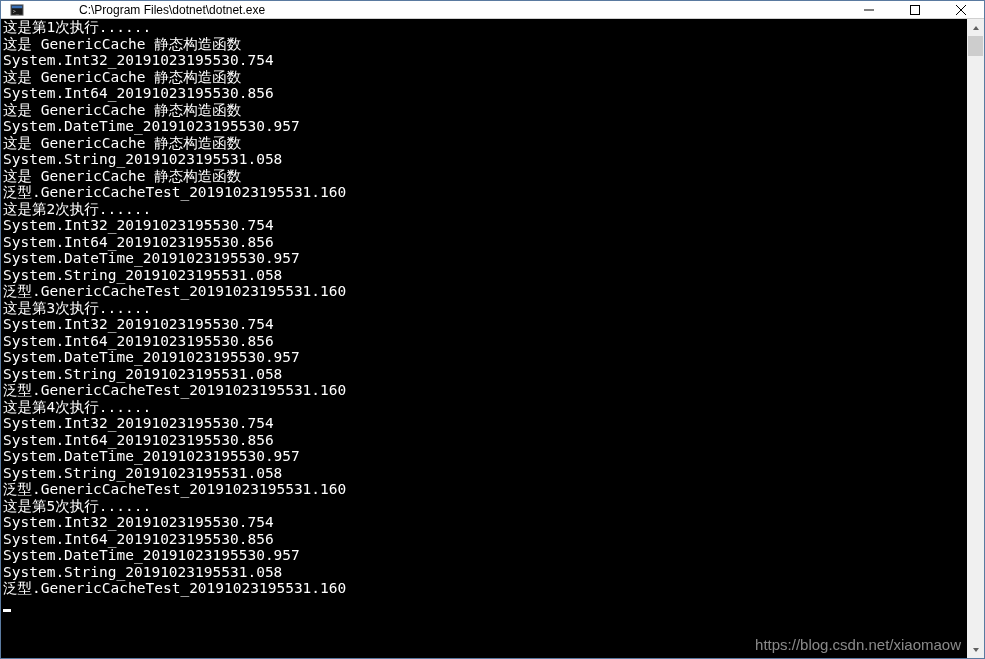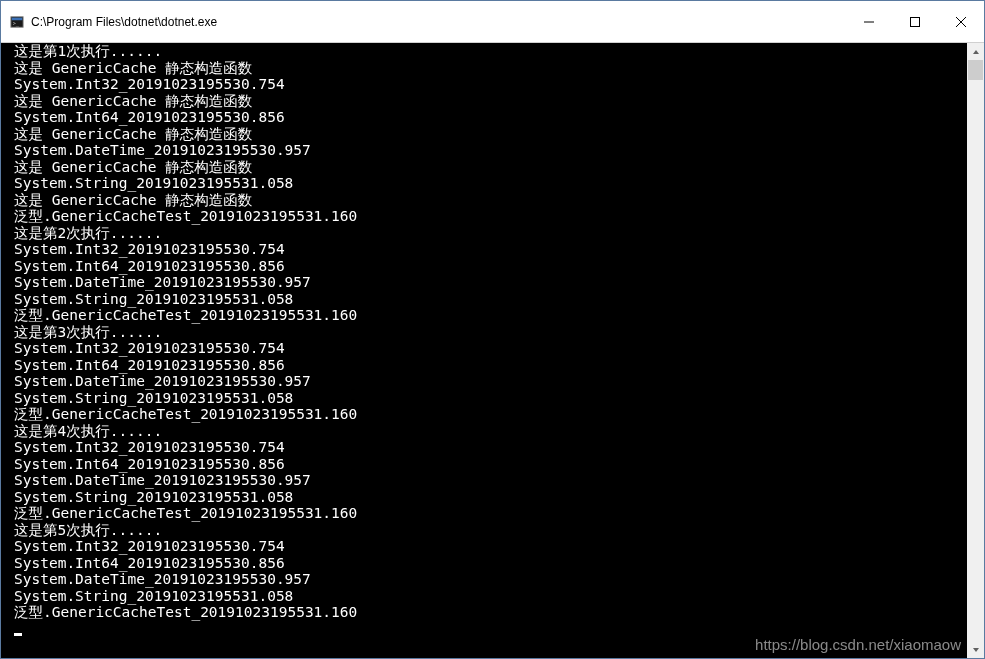--- a/index.html
+++ b/index.html
@@ -17,26 +17,27 @@
     }
     .window {
       width: 985px;
       height: 659px;
       background: #fff;
       border: 1px solid #5a7aa0;
       display: flex;
       flex-direction: column;
     }
     .titlebar {
-      height: 42px;
+      height: 18px;
       background: #ffffff;
       display: flex;
       align-items: center;
       border-bottom: 1px solid #d0d0d0;
       user-select: none;
+      gap: 48px;
     }
     .titlebar-icon {
       width: 16px;
       height: 16px;
       margin: 0 6px 0 8px;
       display: flex;
       align-items: center;
       justify-content: center;
     }
     .titlebar-icon svg {
@@ -70,21 +71,21 @@
     }
     .console-body {
       flex: 1;
       background: #000000;
       position: relative;
       display: flex;
       overflow: hidden;
     }
     .console-content {
       flex: 1;
-      padding: 0px 13px;
+      padding: 0px 2px;
       color: #ffffff;
       font-family: "NSimSun", "SimSun", "Consolas", monospace;
       font-size: 14.5px;
       line-height: 16.5px;
       white-space: pre;
       overflow: hidden;
     }
     .console-line {
       white-space: pre;
     }

